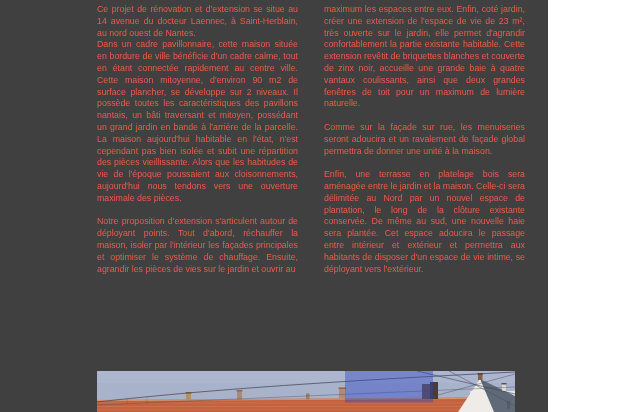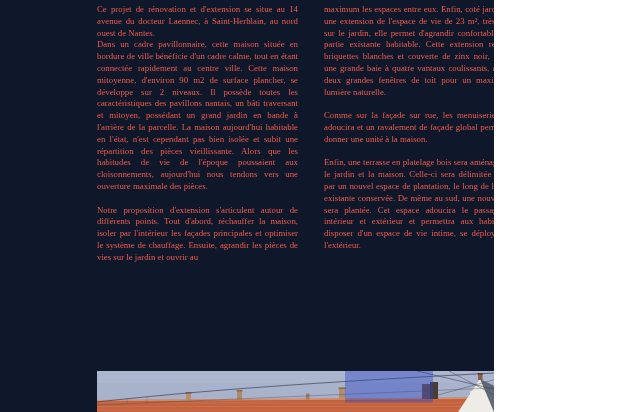--- a/index.html
+++ b/index.html
@@ -1,18 +1,18 @@
 <!DOCTYPE html>
 <html><head>
 <meta charset="utf-8">
 <style>
   html,body{margin:0;padding:0;background:#ffffff;}
   .page{
-    position:relative;width:494px;height:412px;background:#0f172a;
-    overflow:hidden;font-family:Liberation Serif, serif;
+    position:relative;width:548px;height:412px;background:#404040;
+    overflow:hidden;font-family:Liberation Sans, sans-serif;
   }
   .col{
     position:absolute;top:4px;width:201px;
     color:#ef5a4c;font-size:8.8px;line-height:11.8px;
     text-align:justify;letter-spacing:0px;
   }
   .col1{left:97px;}
   .col2{left:324px;}
   .para{margin:0 0 11.8px 0;padding:0;}
   .para:last-child{margin-bottom:16px;}
@@ -22,21 +22,21 @@
   }
   .photo svg{display:block;width:418px;height:41px;}
 </style>
 </head>
 <body>
 
 <div class="page">
 
   <div class="col col1">
     <p class="para"><span>Ce projet de rénovation et d'extension se situe au 14 avenue du docteur Laennec, à Saint-Herblain, au nord ouest de Nantes.</span><br><span>Dans un cadre pavillonnaire, cette maison située en bordure de ville bénéficie d'un cadre calme, tout en étant connectée rapidement au centre ville. Cette maison mitoyenne, d'environ 90 m2 de surface plancher, se développe sur 2 niveaux. Il possède toutes les caractéristiques des pavillons nantais, un bâti traversant et mitoyen, possédant un grand jardin en bande à l'arrière de la parcelle. La maison aujourd'hui habitable en l'état, n'est cependant pas bien isolée et subit une répartition des pièces vieillissante. Alors que les habitudes de vie de l'époque poussaient aux cloisonnements, aujourd'hui nous tendons vers une ouverture maximale des pièces.</span></p>
-    <p class="para">Notre proposition d'extension s'articulent autour de différents points. Tout d'abord, réchauffer la maison, isoler par l'intérieur les façades principales et optimiser le système de chauffage. Ensuite, agrandir les pièces de vies sur le jardin et ouvrir au</p>
+    <p class="para">Notre proposition d'extension s'articulent autour de déployant points. Tout d'abord, réchauffer la maison, isoler par l'intérieur les façades principales et optimiser le système de chauffage. Ensuite, agrandir les pièces de vies sur le jardin et ouvrir au</p>
   </div>
 
   <div class="col col2">
     <p class="para">maximum les espaces entre eux. Enfin, coté jardin, créer une extension de l'espace de vie de 23 m², très ouverte sur le jardin, elle permet d'agrandir confortablement la partie existante habitable. Cette extension revêtit de briquettes blanches et couverte de zinx noir, accueille une grande baie à quatre vantaux coulissants, ainsi que deux grandes fenêtres de toit pour un maximum de lumière naturelle.</p>
     <p class="para">Comme sur la façade sur rue, les menuiseries seront adoucira et un ravalement de façade global permettra de donner une unité à la maison.</p>
     <p class="para">Enfin, une terrasse en platelage bois sera aménagée entre le jardin et la maison. Celle-ci sera délimitée au Nord par un nouvel espace de plantation, le long de la clôture existante conservée. De même au sud, une nouvelle haie sera plantée. Cet espace adoucira le passage entre intérieur et extérieur et permettra aux habitants de disposer d'un espace de vie intime, se déployant vers l'extérieur.</p>
   </div>
 
   <div class="photo">
     <svg viewBox="0 0 418 41" preserveAspectRatio="none">

